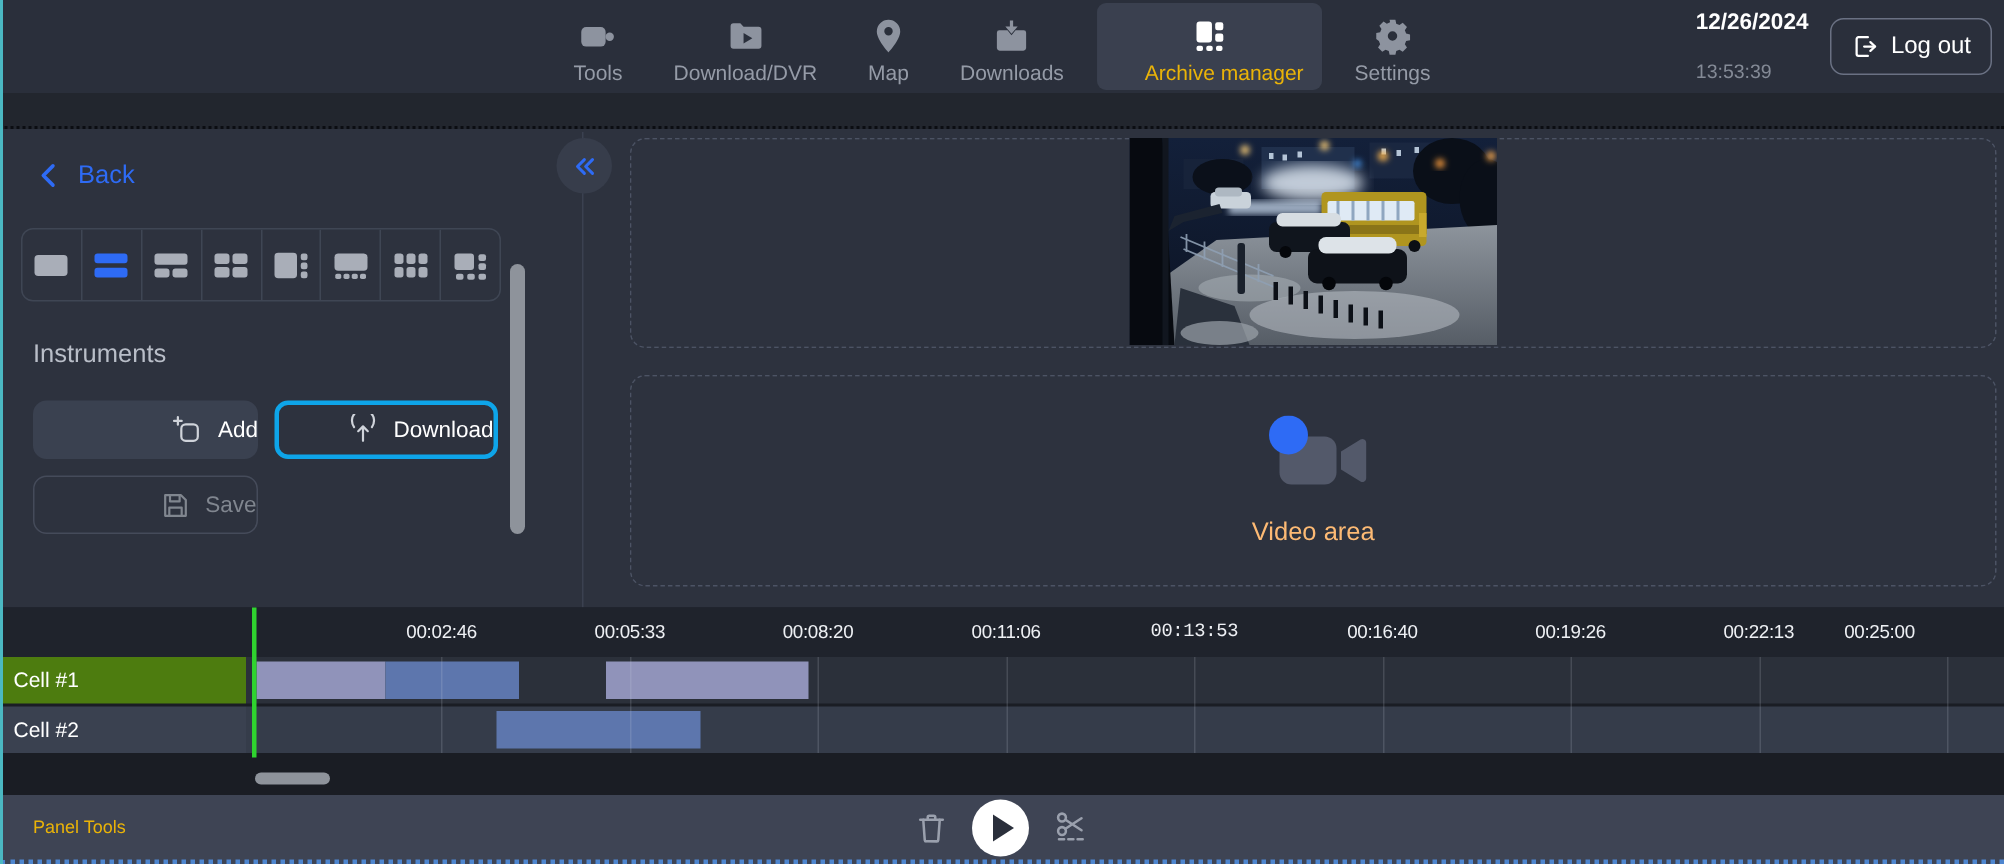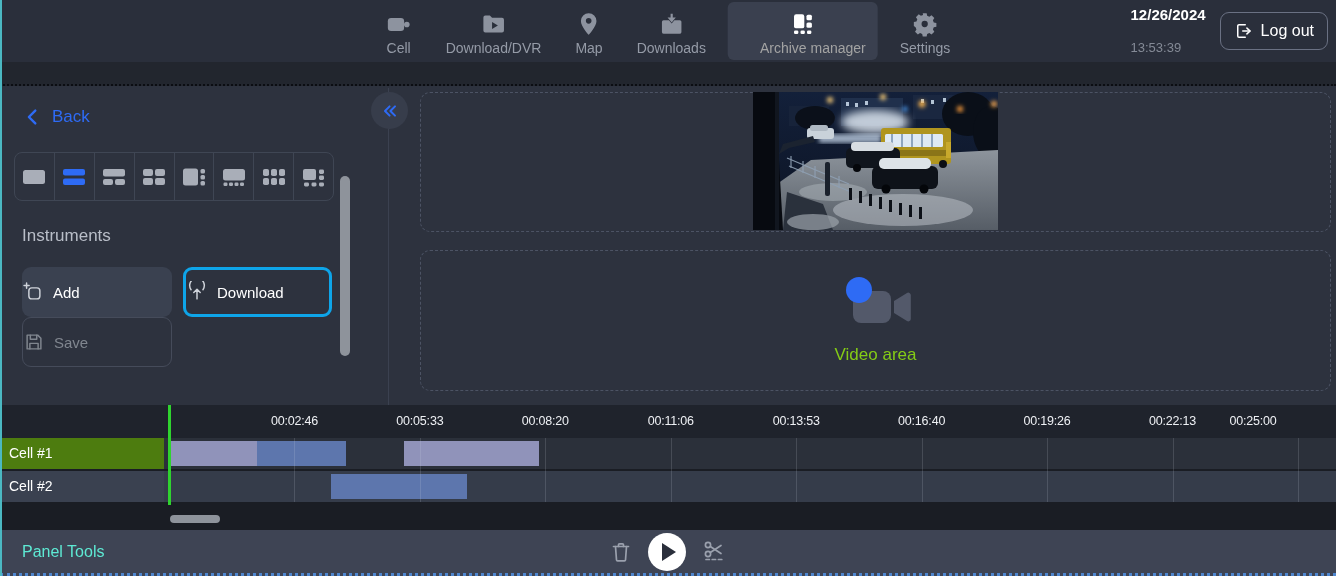--- a/index.html
+++ b/index.html
@@ -11,52 +11,52 @@
   
   .navbar { position:absolute; left:0; top:0; width:1336px; height:62px; background:#2a2f3b; z-index:5; }
   .nav-strip { position:absolute; left:0; top:62px; width:1336px; height:24px; background:#22262e; border-bottom:2px dotted #0b0d12; }
   .nav-center { position:absolute; left:50%; top:0; transform:translateX(-50%); height:62px; display:flex; align-items:stretch; gap:10px; }
   .nav-item { display:flex; flex-direction:column; align-items:center; justify-content:flex-start; padding:9px 12px 0 12px; cursor:pointer; border-radius:6px; margin:2px 0; }
   .nav-item .nav-icon { height:26px; display:flex; align-items:center; }
   .nav-item svg { fill:#8d939f; }
   .nav-label { font-size:14px; color:#959ba7; margin-top:3px; white-space:nowrap; }
   .nav-item.active { background:#3a404f; }
   .nav-item.active svg { fill:#ffffff; }
-  .nav-item.active .nav-label { color:#a3a3a3;margin-left:20px; }
+  .nav-item.active .nav-label { color:#eab308;margin-left:20px; }
   .nav-right { position:absolute; right:8px; top:0; height:62px; display:flex; align-items:center; gap:14px; }
   .datetime { text-align:left; line-height:1.25; }
   .date-text { color:#ffffff; font-size:15px; font-weight:bold; }
   .time-text { color:#848a96; font-size:13px;margin-top:15px; }
   .logout-btn { display:flex; align-items:center; gap:7px; height:38px; padding:0 13px; border:1px solid #6a7183; border-radius:9px; color:#ffffff; font-size:16px; cursor:pointer; background:transparent; }
 
   
   .sidebar { position:absolute; left:0; top:88px; width:389px; height:317px; border-right:1px solid #3b4150; }
   .back-link { position:absolute; left:22px; top:18px; display:flex; align-items:center; gap:8px; color:#2e6bf5; font-size:17px; cursor:pointer; }
   .layout-group { position:absolute; left:14px; top:64px; width:320px; height:49px; border:1px solid #3f4654; border-radius:8px; display:flex; overflow:hidden; }
   .layout-opt { flex:1; display:flex; align-items:center; justify-content:center; border-right:1px solid #3f4654; cursor:pointer; }
   .layout-opt:last-child { border-right:none; }
   .layout-opt svg { fill:#a9aeb8; }
   .layout-opt.selected svg { fill:#2e6bf5; }
   .v-scrollbar { position:absolute; left:340px; top:88px; width:10px; height:180px; background:#8e939b; border-radius:6px; cursor:pointer; }
   .instruments-label { position:absolute; left:22px; top:138px; color:#b9bec8; font-size:17px; }
-  .tool-btn { position:absolute; height:50px; border-radius:9px; display:flex; align-items:center; justify-content:flex-start; gap:9px; font-size:15px; color:#ffffff; cursor:pointer; }
+  .tool-btn { position:absolute; height:39px; border-radius:9px; display:flex; align-items:center; justify-content:flex-end; gap:9px; font-size:15px; color:#ffffff; cursor:pointer; }
   .tool-btn svg { stroke:#cfd3da; fill:none; stroke-width:1.6; stroke-linecap:round; stroke-linejoin:round; }
   .btn-add { left:22px; top:179px; width:150px; background:#3a4150; }
   .btn-download { left:183px; top:179px; width:149px; border:3px solid #0ea5e9; }
   .btn-save { left:22px; top:229px; width:150px; border:1px solid #454b5a; color:#80868f; }
   .btn-save svg { stroke:#80868f; }
   .collapse-btn { position:absolute; left:371px; top:4px; width:37px; height:37px; border-radius:50%; background:#373d4b; display:flex; align-items:center; justify-content:center; cursor:pointer; z-index:8; }
 
   
   .content-area { position:absolute; left:390px; top:86px; width:946px; height:319px; }
   .dashed-box { position:absolute; left:30px; width:911px; border:1px dashed #4c5364; border-radius:10px; }
   .box-video1 { top:6px; height:140px; display:flex; justify-content:center; }
   .box-video2 { top:164px; height:141px; display:flex; flex-direction:column; align-items:center; justify-content:center; cursor:pointer; }
   .camera-snapshot { margin-top:-1px; width:245px; height:138px; display:block; cursor:pointer; }
-  .placeholder-label { color:#84cc16; font-size:17px; margin-top:6px; }
+  .placeholder-label { color:#fdba74; font-size:17px; margin-top:6px; }
 
   
   .timeline { position:absolute; left:0; top:405px; width:1336px; height:125px; background:#1a1d24; }
   .ruler { position:absolute; left:0; top:0; width:1336px; height:33px; background:#1f232c; }
   .tick { position:absolute; top:0; transform:translateX(-50%); line-height:33px; color:#eef0f4; font-size:12.5px; letter-spacing:-0.2px; white-space:nowrap; }
   .rows { position:absolute; left:0; top:33px; width:1336px; height:64px; }
   .t-row { position:absolute; left:0; width:1336px; height:31px; }
   .row-1 { top:0; }
   .row-2 { top:33px; }
   .row-label { position:absolute; left:0; top:0; width:164px; height:31px; line-height:31px; padding-left:9px; color:#ffffff; font-size:14px; }
@@ -66,21 +66,21 @@
   .row-1 .row-track { background:#2b303a; }
   .row-2 .row-track { background:#353c4a; }
   .segment { position:absolute; top:3px; height:25px; cursor:pointer; }
   .gridline { position:absolute; top:33px; width:1px; height:64px; background:rgba(210,216,228,0.16); }
   .playhead { position:absolute; left:168px; top:0; width:3px; height:100px; background:#2fd32f; z-index:6; cursor:ew-resize; }
   .h-scroll-zone { position:absolute; left:0; top:97px; width:1336px; height:28px; background:#1a1d24; }
   .h-thumb { position:absolute; left:170px; top:13px; width:50px; height:8px; background:#8e939b; border-radius:4px; cursor:pointer; }
 
   
   .panel-tools { position:absolute; left:0; top:530px; width:1336px; height:46px; background:#3e4454; border-bottom:3px dotted #4e86cf; }
-  .panel-title { position:absolute; left:22px; top:0; height:43px; line-height:43px; color:#5eead4; font-size:16px; }
+  .panel-title { position:absolute; left:22px; top:0; height:43px; line-height:43px; color:#eab308; font-size:12px; }
   .panel-icons { position:absolute; left:50%; top:0; transform:translateX(-50%); height:43px; display:flex; align-items:center; gap:15px; }
   .panel-icons .p-icon { cursor:pointer; display:flex; align-items:center; }
   .panel-icons svg { stroke:#9aa0ad; fill:none; stroke-width:1.7; stroke-linecap:round; stroke-linejoin:round; }
   .play-btn { width:38px; height:38px; border-radius:50%; background:#ffffff; display:flex; align-items:center; justify-content:center; cursor:pointer; }
   .play-tri { width:0; height:0; border-left:14px solid #2a2f3b; border-top:9px solid transparent; border-bottom:9px solid transparent; margin-left:4px; }
 </style>
 </head>
 <body>
 
 <div class="screen">
@@ -89,21 +89,21 @@
   <div class="navbar">
     <div class="nav-center">
 
       <div class="nav-item">
         <span class="nav-icon">
           <svg width="26" height="26" viewBox="0 0 24 24">
               <rect x="2" y="6.5" width="15" height="12" rx="3"></rect>
               <circle cx="19.5" cy="12.5" r="2.6"></circle>
             </svg>
         </span>
-        <span class="nav-label">Cell</span>
+        <span class="nav-label">Tools</span>
       </div>
 
       <div class="nav-item">
         <span class="nav-icon">
           <svg width="26" height="26" viewBox="0 0 24 24">
               <path d="M2.5 6A1.8 1.8 0 0 1 4.3 4.2h4.2l2 2.1h9.2A1.8 1.8 0 0 1 21.5 8.1V18a1.8 1.8 0 0 1-1.8 1.8H4.3A1.8 1.8 0 0 1 2.5 18z"></path>
               <path d="M10.5 10.2l5.4 3.2-5.4 3.2z" fill="#2a2f3b"></path>
             </svg>
         </span>
         <span class="nav-label">Download/DVR</span>
@@ -406,21 +406,21 @@
       <div class="placeholder-label">Video area</div>
     </div>
   </div>
 
   <div class="timeline">
     <div class="ruler">
         <span class="tick" style="left: 294.44px;">00:02:46</span>
         <span class="tick" style="left: 419.88px;">00:05:33</span>
         <span class="tick" style="left: 545.32px;">00:08:20</span>
         <span class="tick" style="left: 670.76px;">00:11:06</span>
-        <span class="tick" style="left: 796.2px;">00:13:53</span>
+        <span class="tick" style="left: 796.2px; font-family: Liberation Mono, monospace;">00:13:53</span>
         <span class="tick" style="left: 921.64px;">00:16:40</span>
         <span class="tick" style="left: 1047.08px;">00:19:26</span>
         <span class="tick" style="left: 1172.52px;">00:22:13</span>
         <span class="tick" style="left: 1253px;">00:25:00</span>
       </div>
 
     <div class="rows">
       <div class="t-row row-1">
         <div class="row-label">Cell #1</div>
         <div class="row-track">

